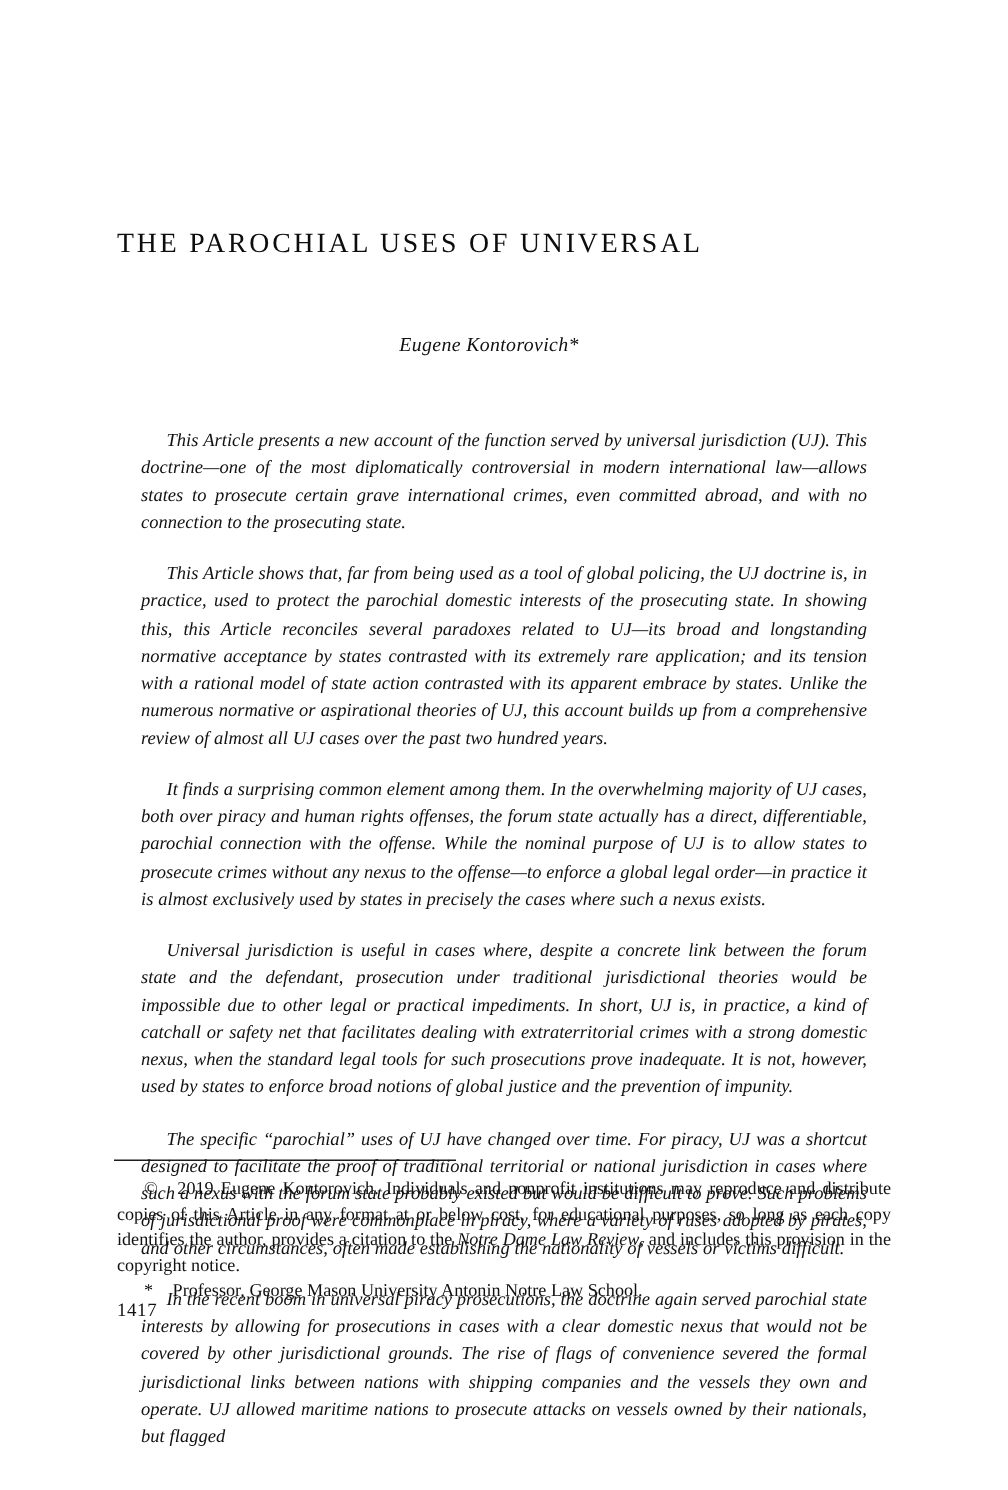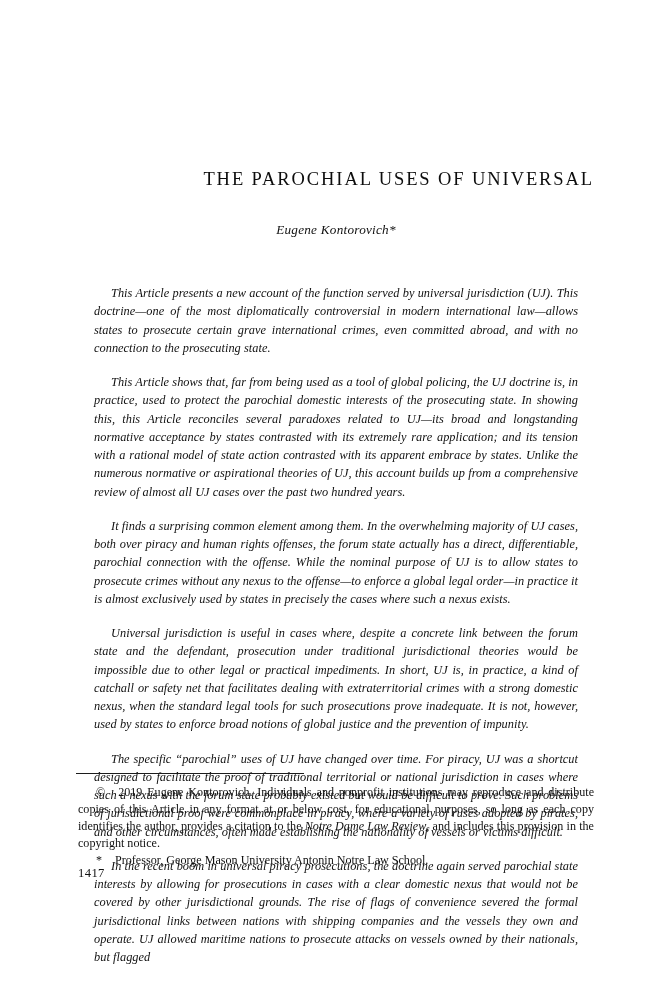--- a/index.html
+++ b/index.html
@@ -22,36 +22,36 @@
     top: 0;
     width: 672px;
     height: 993px;
     background: #fff;
   }
 
   
   .title-block {
     position: absolute;
     left: 78px;
-    top: 164px;
+    top: 148px;
     width: 516px;
-    text-align: right;
+    text-align: left;
   }
   .doc-title-line {
     font-size: 18.5px;
     letter-spacing: 1.9px;
     line-height: 31px;
     font-weight: normal;
     color: #0d0d0d;
     white-space: nowrap;
   }
 
   .author-line {
     position: absolute;
-    left: 78px;
+    left: 68px;
     top: 222px;
     width: 516px;
     text-align: center;
     font-style: italic;
     font-size: 13.2px;
     letter-spacing: 0.25px;
     color: #111;
   }
 
   

